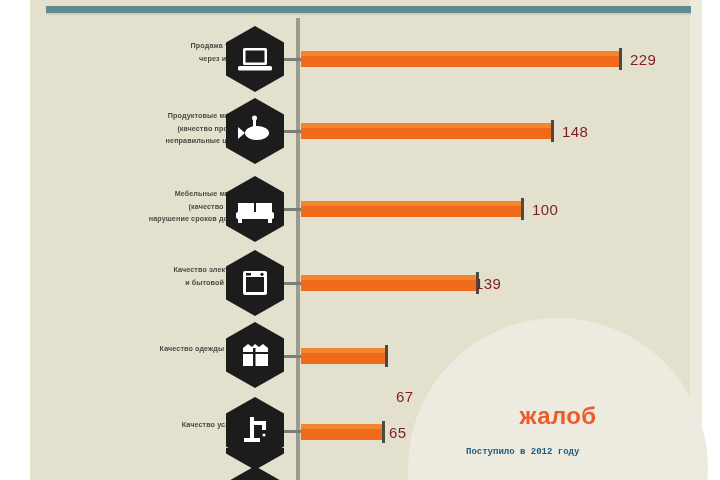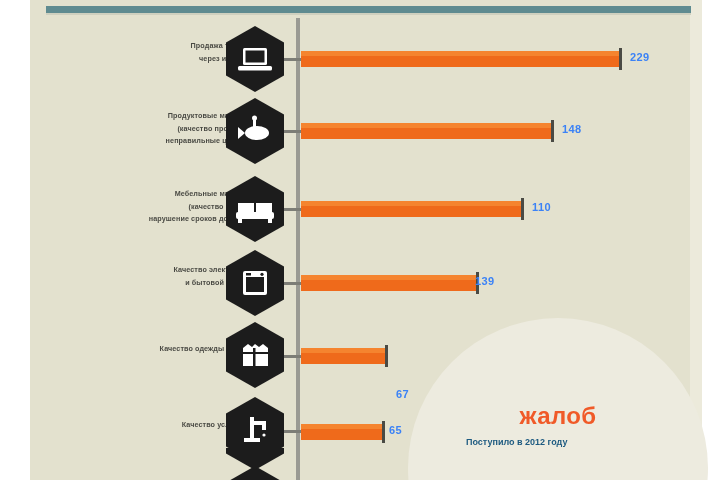--- a/index.html
+++ b/index.html
@@ -76,21 +76,21 @@
   }
   .bar::after{
     content:"";position:absolute;left:0;top:0;width:100%;height:5px;
     background:#f5842f;
   }
   .bar-tip{
     position:absolute;width:3px;height:22px;background:#4a4a44;
   }
   .value{
     position:absolute;
-    font-size:11px;font-weight:bold;color:#3b82f6;
+    font-size:15px;font-weight:normal;color:#7f1d1d;
     letter-spacing:.4px;
   }
 
   
   .callout{
     position:absolute;
     border-radius:50%;
     background:#edebdf;
   }
   .callout-number{
@@ -179,21 +179,21 @@
           <rect x="12" y="27" width="34" height="9" fill="#ffffff"></rect>
           <rect x="28" y="27" width="2" height="9" fill="#1c1c1c"></rect>
           <rect x="10" y="36" width="38" height="7" rx="2" fill="#ffffff"></rect>
           <rect x="12" y="43" width="4" height="4" fill="#ffffff"></rect>
           <rect x="42" y="43" width="4" height="4" fill="#ffffff"></rect>
         </svg>
       </div>
     </div>
     <div class="bar" style="left:301px;top:201px;width:222px;"></div>
     <div class="bar-tip" style="left:521px;top:198px;"></div>
-    <div class="value" style="left:532px;top:201px;">110</div>
+    <div class="value" style="left:532px;top:201px;">100</div>
   </div>
 
   <div class="row">
     <div class="label" style="left:30px;top:264px;width:225px;">
       <span>Качество электроники</span>
       <span>и бытовой техники</span>
     </div>
     <div class="stub" style="left:275px;top:282px;width:26px;"></div>
     <div class="hexwrap" style="left:226px;top:250px;">
       <div class="hex">
@@ -264,18 +264,18 @@
   </div>
 
   <div class="hexwrap" style="left:226px;top:448px;width:58px;height:22px;overflow:hidden;">
     <svg width="58" height="66" viewBox="0 0 58 66" style="margin-top:-44px;">
       <polygon points="29,0 58,16.5 58,49.5 29,66 0,49.5 0,16.5" fill="#1c1c1c"></polygon>
     </svg>
   </div>
 
   <div class="callout" style="left:408px;top:318px;width:300px;height:300px;">
     <div class="callout-sub" style="top:84px;">жалоб</div>
-    <div class="callout-text" style="left:58px;top:118px;width:200px;">
+    <div class="callout-text" style="left:58px;top:128px;width:200px;font-family:Liberation Mono, monospace;">
       <span>Поступило в 2012 году</span>
     </div>
   </div>
 
 </div>
 
 </body></html>

